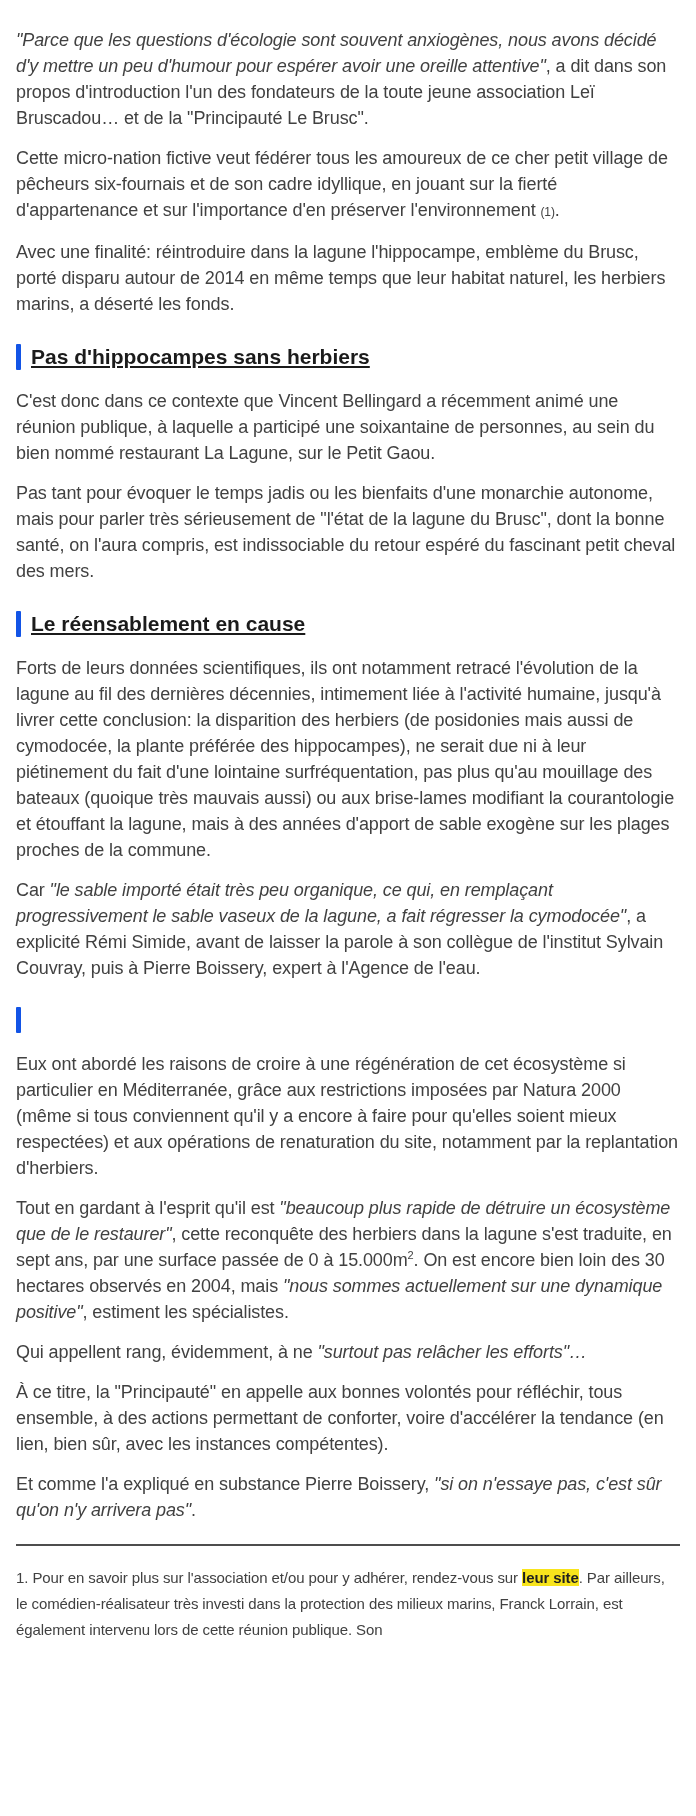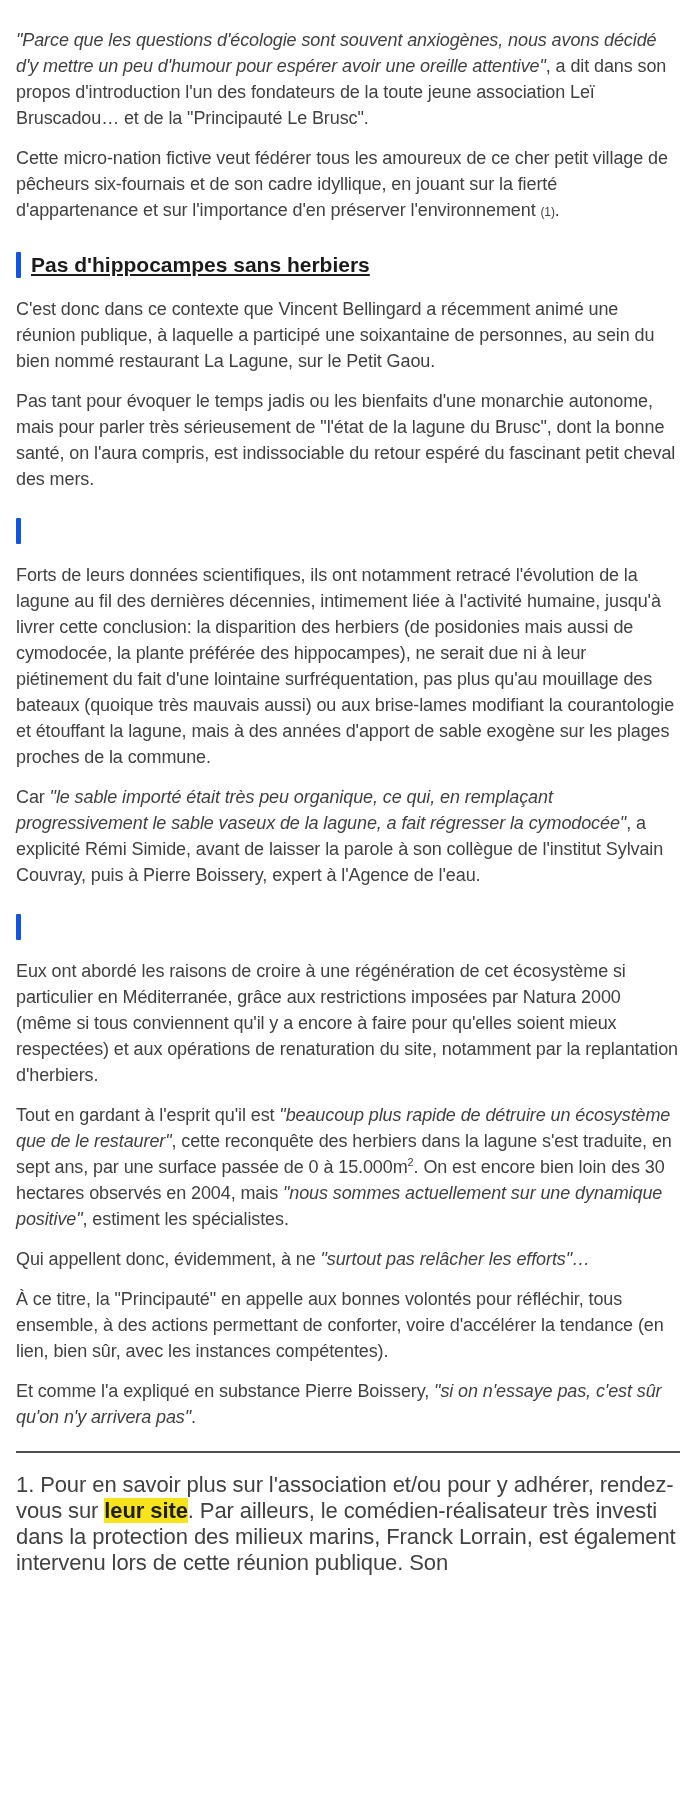--- a/index.html
+++ b/index.html
@@ -46,21 +46,21 @@
     height: 26px;
     margin-right: 10px;
     border-radius: 1px;
     background: var(--accent, #1254e6);
   }
   .footnote-divider {
     border: 0;
     border-top: 2px solid var(--divider, #4e4e4e);
     margin: 21px 0 19px 0;
   }
-  .footnote { font-size: 22px; }
+  .footnote { font-size: 15px; }
   .link-highlight {
     background: var(--highlight, #f8e41c);
     color: #1f1f1f;
     font-weight: 700;
     text-decoration: none;
     cursor: pointer;
   }
   .fade-overlay {
     position: absolute;
     left: 0;
@@ -74,36 +74,38 @@
       rgba(255,255,255,0.97) 100%);
   }
 </style>
 </head>
 <body style="background: rgb(255, 255, 255);">
 
 <main class="article">
   <div id="content">
       <p class="paragraph"><span class="italic">"Parce que les questions d'écologie sont souvent anxiogènes, nous avons décidé d'y mettre un peu d'humour pour espérer avoir une oreille attentive"</span><span>, a dit dans son propos d'introduction l'un des fondateurs de la toute jeune association Leï Bruscadou… et de la "Principauté Le Brusc".</span></p>
       <p class="paragraph"><span>Cette micro-nation fictive veut fédérer tous les amoureux de ce cher petit village de pêcheurs six-fournais et de son cadre idyllique, en jouant sur la fierté d'appartenance et sur l'importance d'en préserver l'environnement </span><span class="small-ref">(1)</span><span>.</span></p>
+      <p class="paragraph"><span>Avec une finalité: réintroduire dans la lagune l'hippocampe, emblème du Brusc, porté disparu autour de 2014 en même temps que leur habitat naturel, les herbiers marins, a déserté les fonds.</span></p>
       <h2 class="section-heading">
         <span class="heading-bar"></span>
         <span>Pas d'hippocampes sans herbiers</span>
       </h2>
       <p class="paragraph"><span>C'est donc dans ce contexte que Vincent Bellingard a récemment animé une réunion publique, à laquelle a participé une soixantaine de personnes, au sein du bien nommé restaurant La Lagune, sur le Petit Gaou.</span></p>
       <p class="paragraph"><span>Pas tant pour évoquer le temps jadis ou les bienfaits d'une monarchie autonome, mais pour parler très sérieusement de "l'état de la lagune du Brusc", dont la bonne santé, on l'aura compris, est indissociable du retour espéré du fascinant petit cheval des mers.</span></p>
       <h2 class="section-heading">
         <span class="heading-bar"></span>
+        <span>Le réensablement en cause</span>
       </h2>
       <p class="paragraph gap-large"><span>Forts de leurs données scientifiques, ils ont notamment retracé l'évolution de la lagune au fil des dernières décennies, intimement liée à l'activité humaine, jusqu'à livrer cette conclusion: la disparition des herbiers (de posidonies mais aussi de cymodocée, la plante préférée des hippocampes), ne serait due ni à leur piétinement du fait d'une lointaine surfréquentation, pas plus qu'au mouillage des bateaux (quoique très mauvais aussi) ou aux brise-lames modifiant la courantologie et étouffant la lagune, mais à des années d'apport de sable exogène sur les plages proches de la commune.</span></p>
       <p class="paragraph"><span>Car </span><span class="italic">"le sable importé était très peu organique, ce qui, en remplaçant progressivement le sable vaseux de la lagune, a fait régresser la cymodocée"</span><span>, a explicité Rémi Simide, avant de laisser la parole à son collègue de l'institut Sylvain Couvray, puis à Pierre Boissery, expert à l'Agence de l'eau.</span></p>
       <h2 class="section-heading">
         <span class="heading-bar"></span>
       </h2>
       <p class="paragraph gap-large"><span>Eux ont abordé les raisons de croire à une régénération de cet écosystème si particulier en Méditerranée, grâce aux restrictions imposées par Natura 2000 (même si tous conviennent qu'il y a encore à faire pour qu'elles soient mieux respectées) et aux opérations de renaturation du site, notamment par la replantation d'herbiers.</span></p>
       <p class="paragraph"><span>Tout en gardant à l'esprit qu'il est </span><span class="italic">"beaucoup plus rapide de détruire un écosystème que de le restaurer"</span><span>, cette reconquête des herbiers dans la lagune s'est traduite, en sept ans, par une surface passée de 0 à 15.000m</span><span><sup>2</sup></span><span>. On est encore bien loin des 30 hectares observés en 2004, mais </span><span class="italic">"nous sommes actuellement sur une dynamique positive"</span><span>, estiment les spécialistes.</span></p>
-      <p class="paragraph"><span>Qui appellent donc, évidemment, à ne </span><span class="italic">"surtout pas relâcher les efforts"…</span></p>
+      <p class="paragraph"><span>Qui appellent rang, évidemment, à ne </span><span class="italic">"surtout pas relâcher les efforts"…</span></p>
       <p class="paragraph"><span>À ce titre, la "Principauté" en appelle aux bonnes volontés pour réfléchir, tous ensemble, à des actions permettant de conforter, voire d'accélérer la tendance (en lien, bien sûr, avec les instances compétentes).</span></p>
       <p class="paragraph gap-large"><span>Et comme l'a expliqué en substance Pierre Boissery, </span><span class="italic">"si on n'essaye pas, c'est sûr qu'on n'y arrivera pas"</span><span>.</span></p>
       <hr class="footnote-divider">
       <p class="paragraph footnote"><span>1. Pour en savoir plus sur l'association et/ou pour y adhérer, rendez-vous sur </span><a class="link-highlight" href="#">leur site</a><span>. Par ailleurs, le comédien-réalisateur très investi dans la protection des milieux marins, Franck Lorrain, est également intervenu lors de cette réunion publique. Son</span></p>
     </div>
 </main>
 <div class="fade-overlay"></div>
 
 </body></html>

